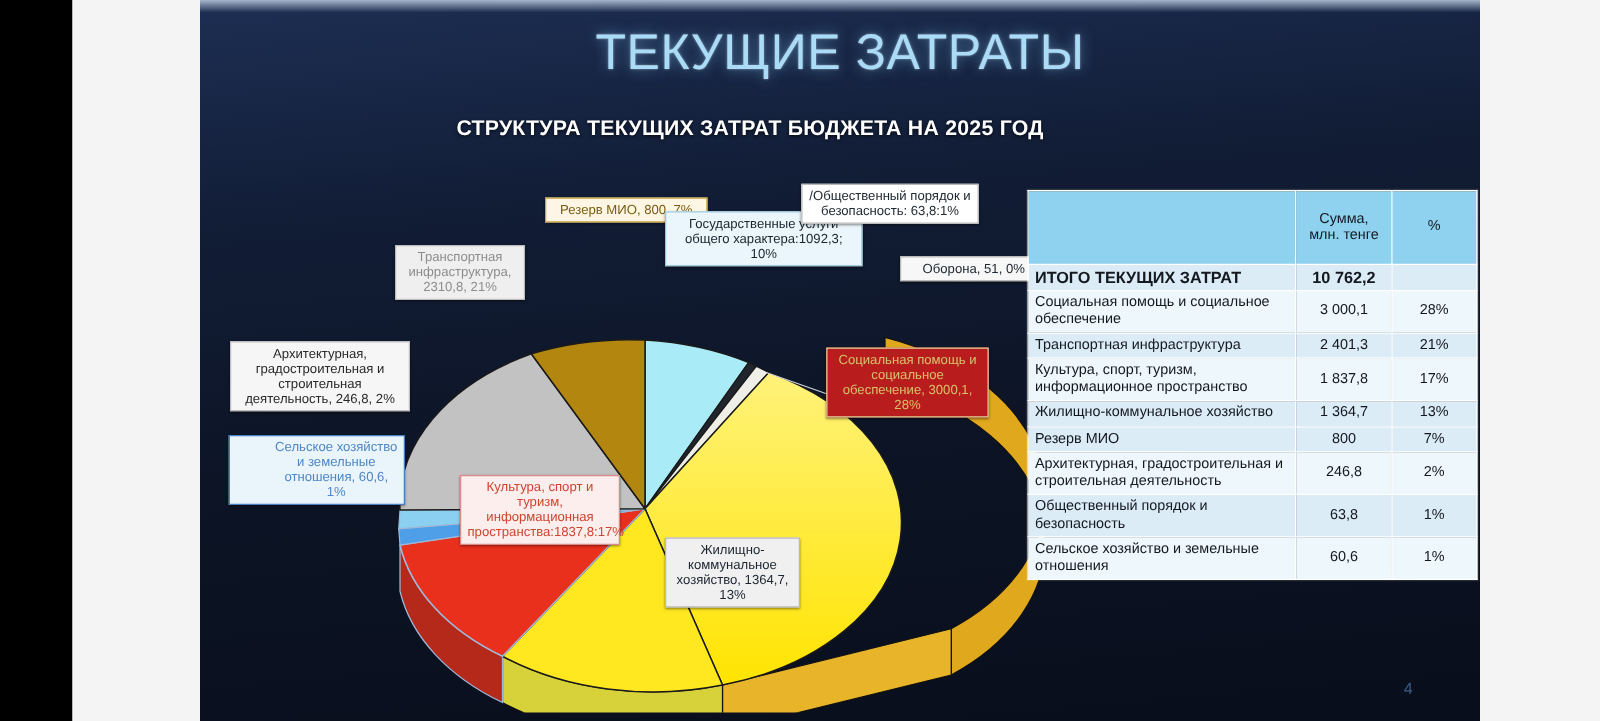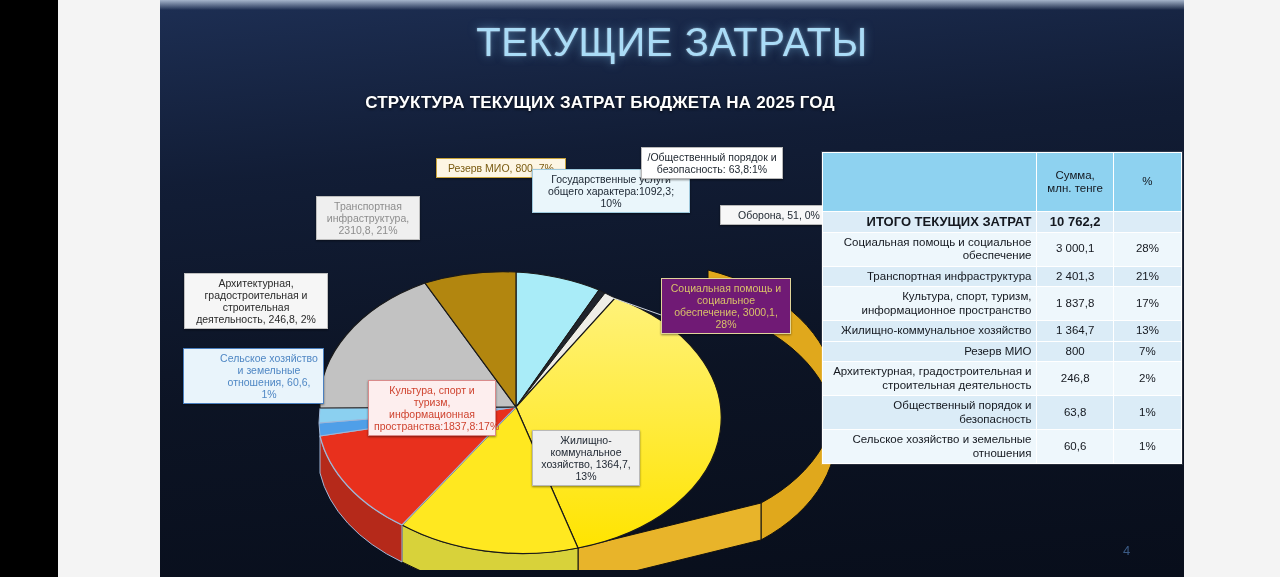--- a/index.html
+++ b/index.html
@@ -39,29 +39,29 @@
      box-shadow:0 1px 2px rgba(0,0,0,.45);}
 
   .lb-rezerv  {background:#fdf6e4;border-color:#c8a33a;color:#7a5c12;}
   .lb-gos     {background:#eaf6fb;border-color:#9ec9dd;color:#1a2430;}
   .lb-ops     {background:#ffffff;border-color:#b9b9b9;color:#222a33;}
   .lb-oborona {background:#f7f7f7;border-color:#b9b9b9;color:#222a33;}
   .lb-transp  {background:#efefef;border-color:#bdbdbd;color:#8d8d8d;}
   .lb-arch    {background:#f6f6f6;border-color:#bfbfbf;color:#2a2a2a;}
   .lb-selo    {background:#e9f4fb;border-color:#4a7fbf;color:#4f87c4;padding-left:36px;}
   .lb-kult    {background:#fdeeee;border-color:#d98b8b;color:#cf4430;}
-  .lb-soc     {background:#701a75;border-color:#e0d49a;color:#d8c06a;}
+  .lb-soc     {background:#b91c1c;border-color:#e0d49a;color:#d8c06a;}
   .lb-jkh     {background:#f0f0f0;border-color:#b9b9b9;color:#1d2530;}
 
   
   #tbl{position:absolute;left:662px;top:112px;width:360px;z-index:6;
      border-collapse:collapse;font-size:11.5px;color:#14181f;
      box-shadow:0 0 0 1px rgba(255,255,255,.12);margin-top:40px;}
   #tbl td{border:1px solid #ffffff;padding:3px 5px;vertical-align:middle;line-height:13.5px;}
-  #tbl .c0{width:206px;text-align:right;}
+  #tbl .c0{width:206px;text-align:left;}
   #tbl .c1{width:66px;text-align:center;}
   #tbl .c2{width:58px;text-align:center;}
   .hdr td{background:#8ed2f0;height:52px;vertical-align:bottom;text-align:center;padding-bottom:4px;}
   .hdr td.c0{background:#8ed2f0;}
   .rTot td{background:#dcecf7;font-weight:bold;font-size:13px;}
   .rA td{background:#eef7fc;}
   .rB td{background:#dbecf7;}
   .pg{position:absolute;left:963px;top:543px;z-index:7;color:#3b5b85;font-size:13px;}
 </style>
 </head>

